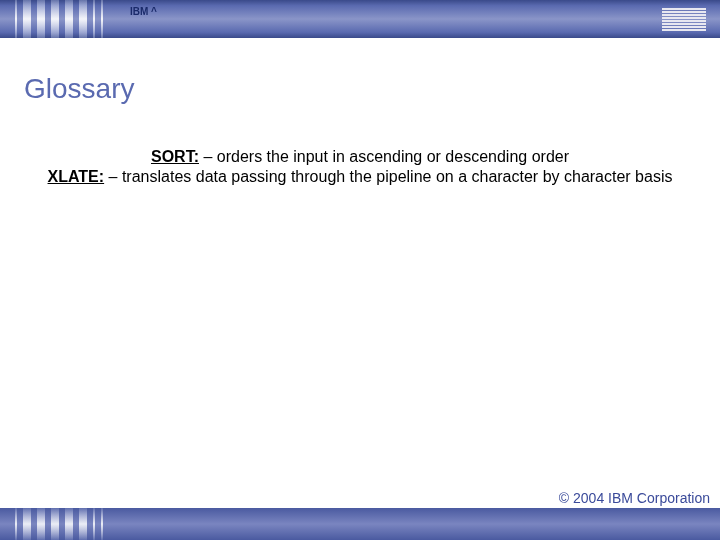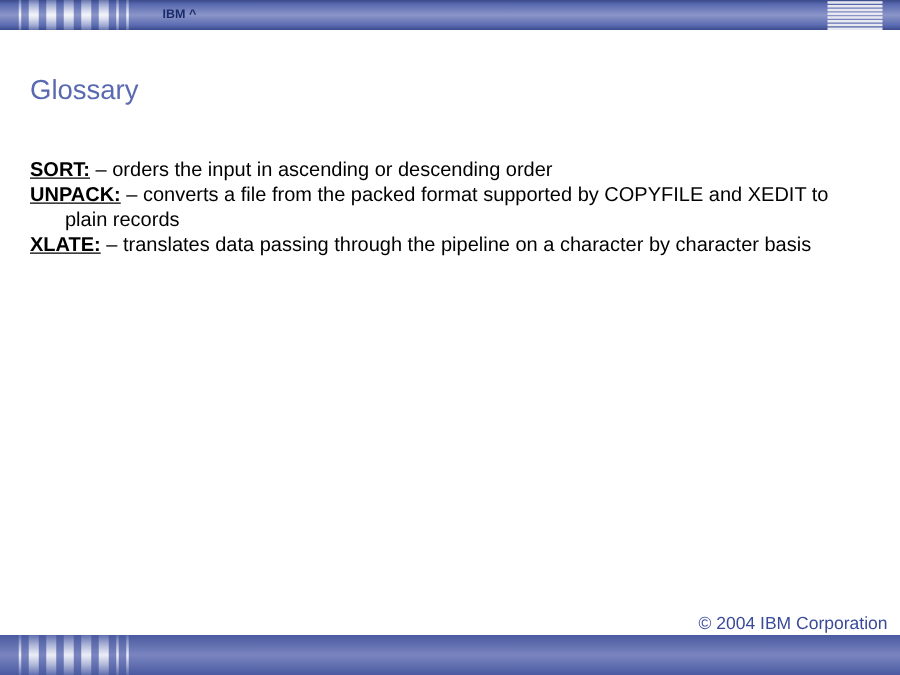--- a/index.html
+++ b/index.html
@@ -5,21 +5,21 @@
   * { margin: 0; padding: 0; box-sizing: border-box; }
   body {
     width: 720px;
     height: 540px;
     font-family: Arial, Helvetica, sans-serif;
     background: #ffffff;
     overflow: hidden;
     position: relative;
   }
   .header-bar {
-    height: 24px;
+    height: 38px;
     background: linear-gradient(to bottom, #3a4a8a 0%, #5a6ab0 15%, #8a95c8 50%, #5a6ab0 85%, #3a4a8a 100%);
     position: relative;
     display: flex;
     align-items: center;
   }
   .header-stripes {
     position: absolute;
     left: 15px;
     top: 0;
     bottom: 0;
@@ -50,34 +50,35 @@
   }
   .ibm-logo .bar {
     width: 44px;
     height: 2px;
     background: #e8e8f0;
   }
   .content {
     padding: 35px 24px 0 24px;
   }
   .title {
-    font-size: 22px;
+    font-size: 28px;
     color: #5a6ab0;
     font-weight: normal;
     margin-bottom: 42px;
   }
   .entries {
     font-size: 16px;
     color: #000000;
     line-height: 1.25;
   }
   .entry {
     padding-left: 28px;
     text-indent: -28px;
     margin: 0;
+    text-align: center;
   }
   .term {
     font-weight: bold;
     text-decoration: underline;
   }
   .footer-bar {
     position: absolute;
     left: 0;
     right: 0;
     bottom: 0;
@@ -130,21 +131,20 @@
       <div class="bar"></div>
       <div class="bar"></div>
       <div class="bar"></div>
   </div>
 </div>
 
 <div class="content">
   <h1 class="title">Glossary</h1>
   <div class="entries">
     <p class="entry"><span class="term">SORT:</span><span> – orders the input in ascending or descending order</span></p>
-    <p class="entry"><span class="term">UNPACK:</span><span> – converts a file from the packed format supported by COPYFILE and XEDIT to plain records</span></p>
     <p class="entry"><span class="term">XLATE:</span><span> – translates data passing through the pipeline on a character by character basis</span></p>
   </div>
 </div>
 
 <div class="copyright">© 2004 IBM Corporation</div>
 
 <div class="footer-bar">
   <div class="footer-stripes">
     <div class="stripe thin"></div>
     <div class="stripe"></div>

